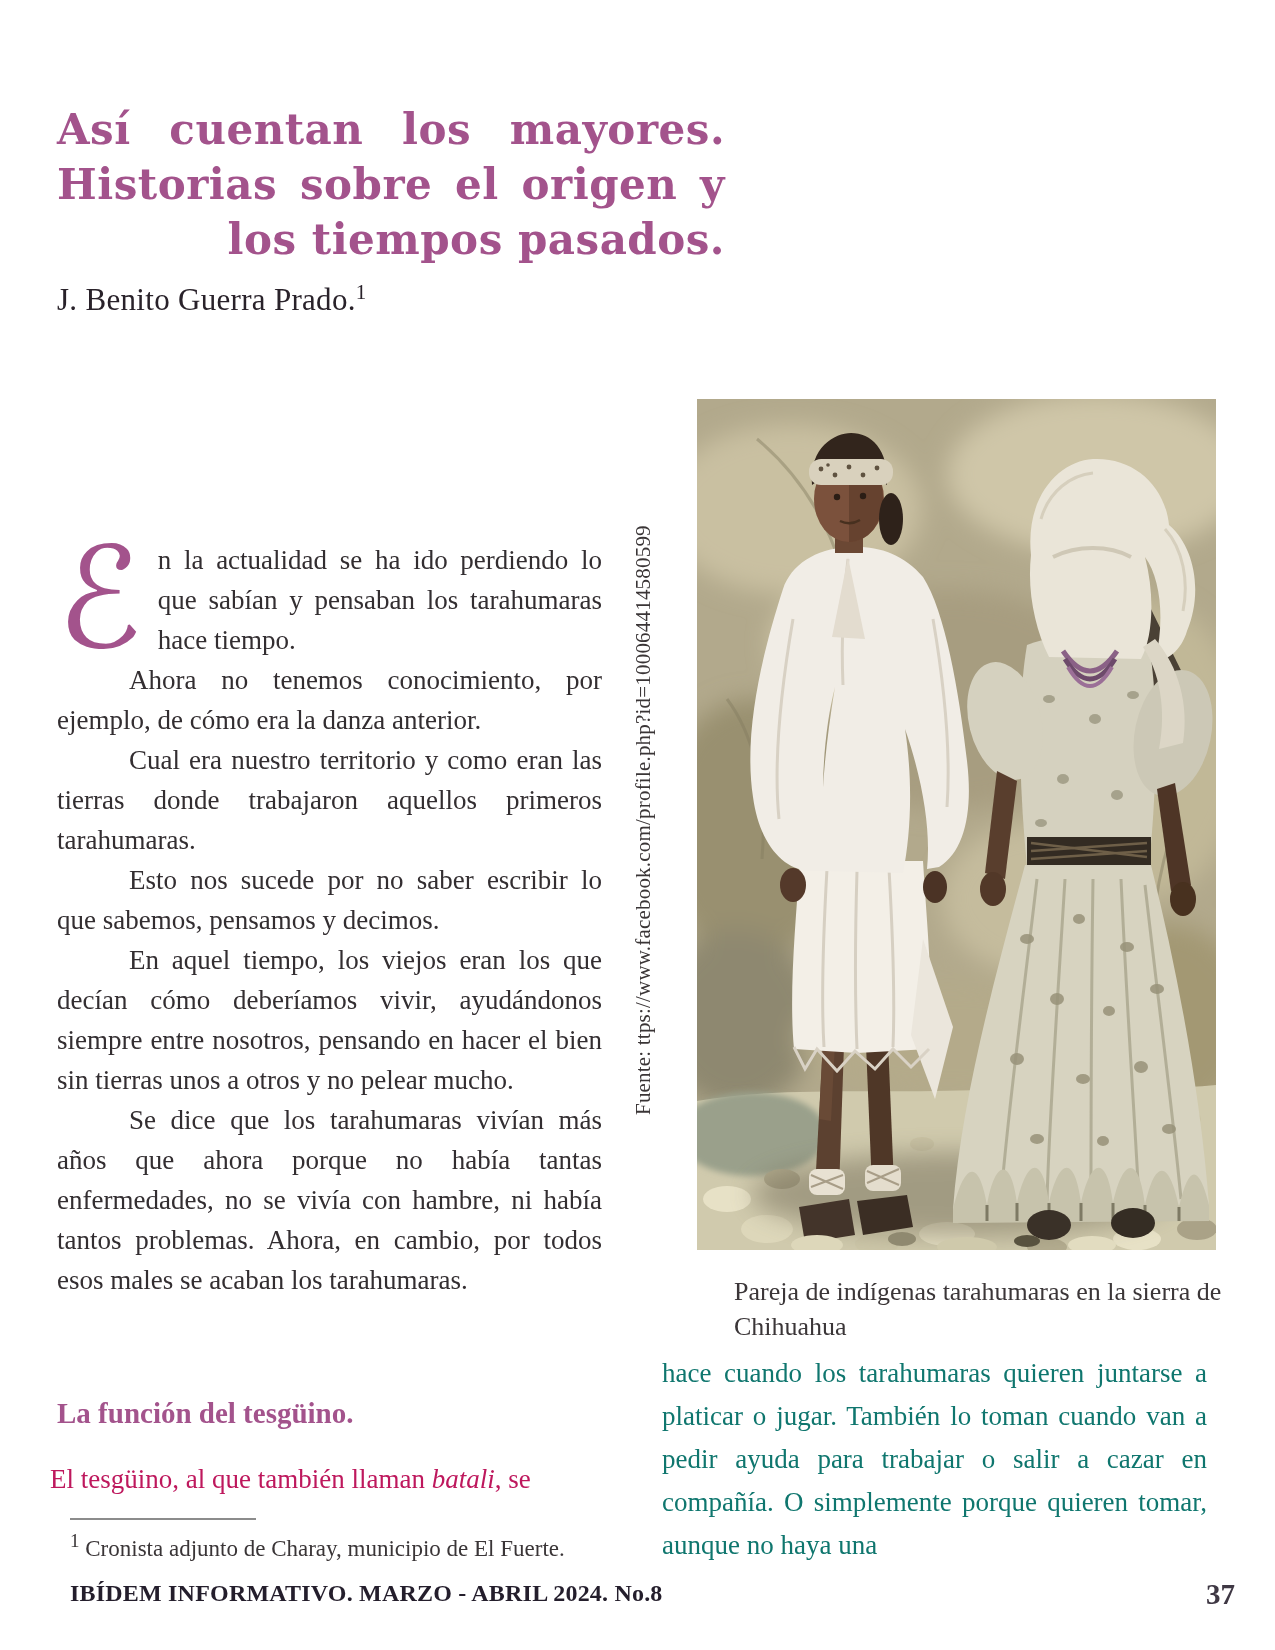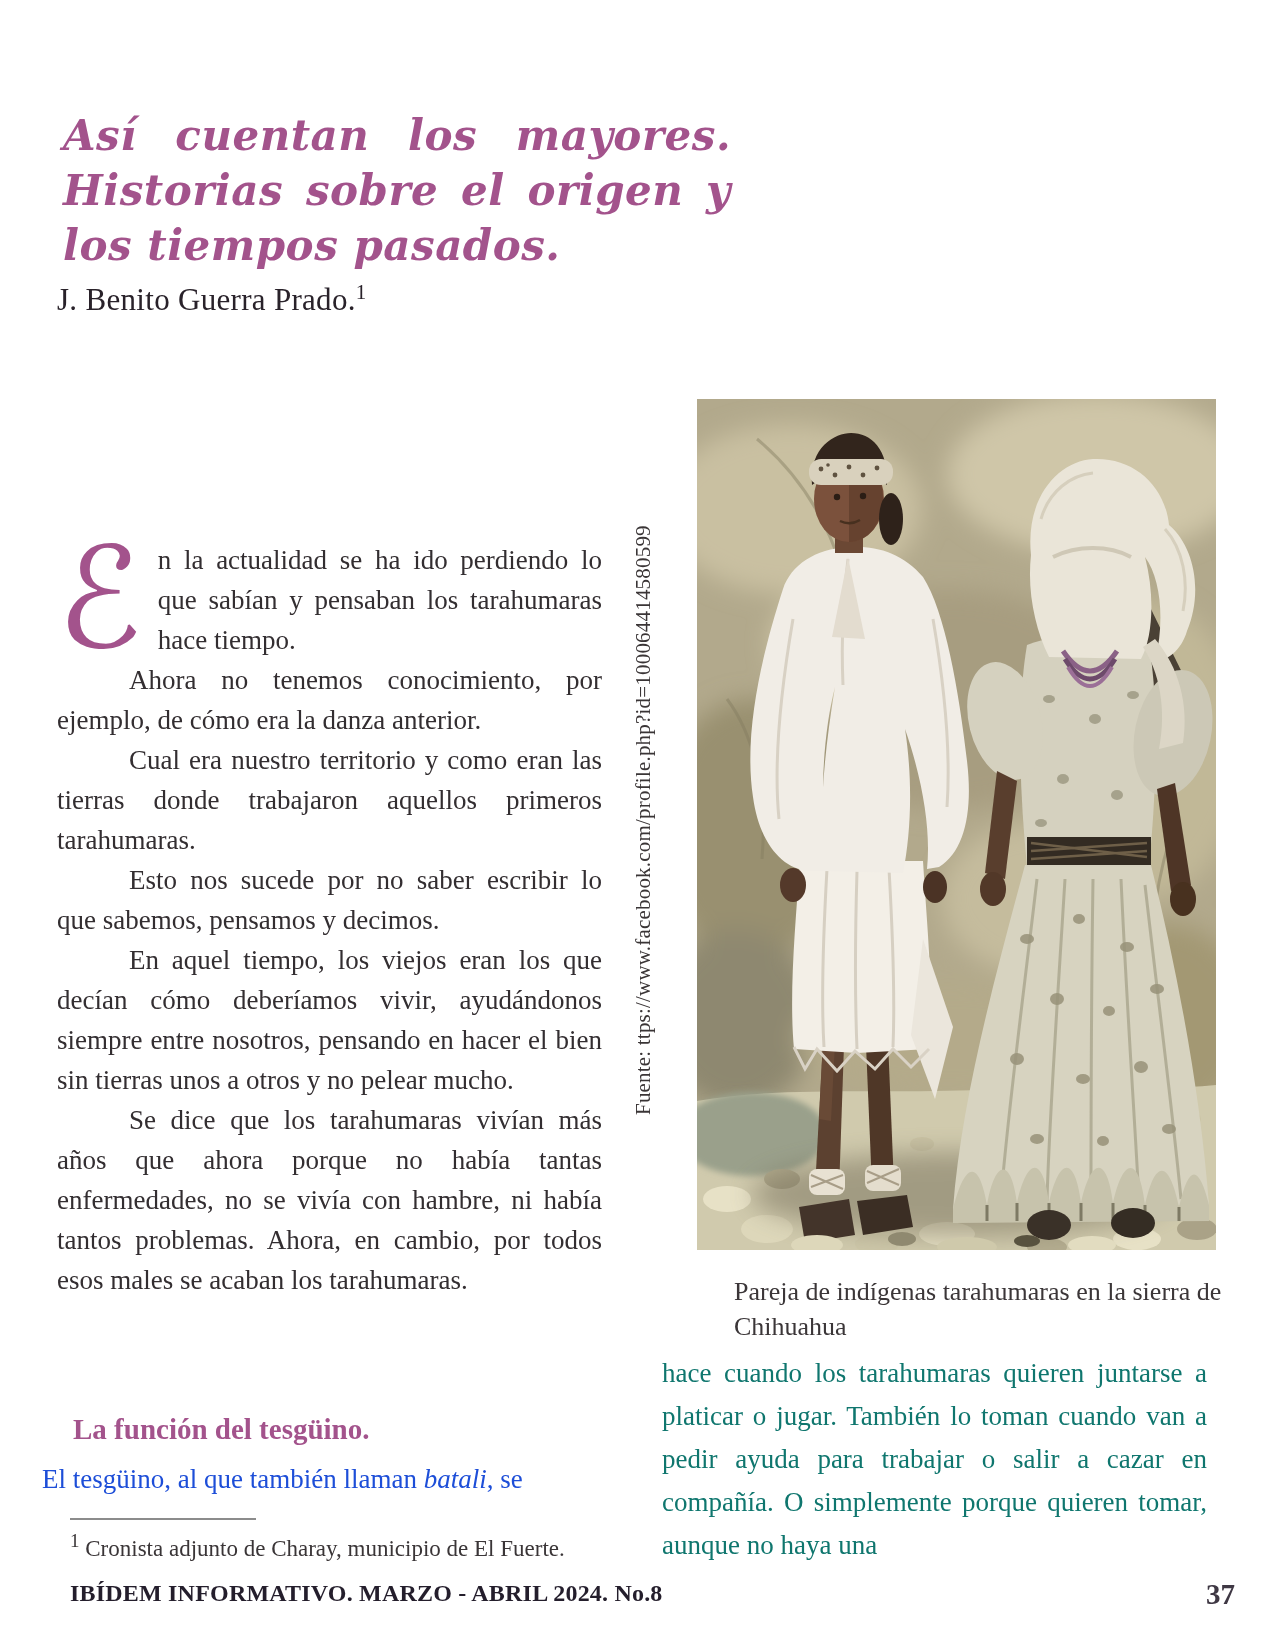--- a/index.html
+++ b/index.html
@@ -8,21 +8,21 @@
     font-family:"Liberation Serif", serif; overflow:hidden;
   }
 
   
   .title {
     position:absolute; left:57px; top:102px; width:668px;
     font-family:"DejaVu Serif", serif; font-weight:bold;
     font-size:42px; line-height:55px; color:#a3538c; letter-spacing:0.5px;
   }
   .title .jline { display:block; text-align:justify; text-align-last:justify; }
-  .title .lline { display:block; }
+  .title .lline { display:block;text-align:right; }
 
   .author {
     position:absolute; left:57px; top:280px; font-size:31px; font-weight:normal;
     color:#29222a; letter-spacing:0.3px;
   }
   .author sup { font-size:21px; }
 
   .h-purple {
     position:absolute; color:#a3538c; font-weight:bold;
     font-size:29px; line-height:42px;
@@ -38,22 +38,22 @@
   }
   .leftcol p { margin:0; text-indent:72px; }
   .leftcol p.first { text-indent:0; }
   .dropcap {
     float:left; font-family:"DejaVu Sans", sans-serif;
     font-size:140px; line-height:102px; color:#a3538c;
     margin:8px 16px 2px 0;
   }
 
   .tesguino {
-    position:absolute; left:42px; top:1464px; width:545px;
-    font-size:27px; color:#1d4ed8;
+    position:absolute; left:50px; top:1464px; width:545px;
+    font-size:27px; color:#be185d;
   }
   .tesguino i { font-style:italic; }
 
   .footnote-rule {
     position:absolute; left:70px; top:1518px; width:186px; height:2px; background:#8c8c8c;
   }
   .footnote {
     position:absolute; left:70px; top:1530px; width:520px;
     font-size:23px; color:#3a3537;
   }
@@ -91,41 +91,41 @@
   .page-number {
     position:absolute; right:40px; top:1578px; font-size:29px; font-weight:bold;
     color:#3f3844;
   }
 </style>
 </head>
 <body>
 
 <div class="page">
 
-  <h1 class="title" style="margin:6px;font-style:italic;">
+  <h1 class="title" style="margin:0;">
     <span class="jline">Así cuentan los mayores.</span>
     <span class="jline">Historias sobre el origen y</span>
     <span class="lline">los tiempos pasados.</span>
   </h1>
 
   <div class="author">
     <span>J. Benito Guerra Prado.</span><sup>1</sup>
   </div>
 
 
   <div class="leftcol">
     <p class="first"><span class="dropcap">ℰ</span><span>n la actualidad se ha ido perdiendo lo que sabían y pensaban los tarahuma­ras hace tiempo.</span></p>
     <p>Ahora no tenemos conocimiento, por ejemplo, de cómo era la danza anterior.</p>
     <p>Cual era nuestro territorio y como eran las tierras donde trabajaron aquellos primeros tarahumaras.</p>
     <p>Esto nos sucede por no saber escribir lo que sabemos, pensamos y decimos.</p>
     <p>En aquel tiempo, los viejos eran los que decían cómo deberíamos vivir, ayudán­donos siempre entre nosotros, pensando en hacer el bien sin tierras unos a otros y no pelear mucho.</p>
     <p>Se dice que los tarahumaras vivían más años que ahora porque no había tantas enfermedades, no se vivía con hambre, ni había tantos problemas. Ahora, en cambio, por todos esos males se acaban los tarahu­maras.</p>
   </div>
 
-  <h2 class="h-purple heading2" style="margin:16px;">La función del tesgüino.</h2>
+  <h2 class="h-purple heading2" style="margin:0;">La función del tesgüino.</h2>
 
   <div class="tesguino">
     <span>El tesgüino, al que también llaman </span><i>batali</i><span>, se</span>
   </div>
 
   <div class="footnote-rule"></div>
   <div class="footnote">
     <sup>1</sup>
     <span>Cronista adjunto de Charay, municipio de El Fuerte.</span>
   </div>

